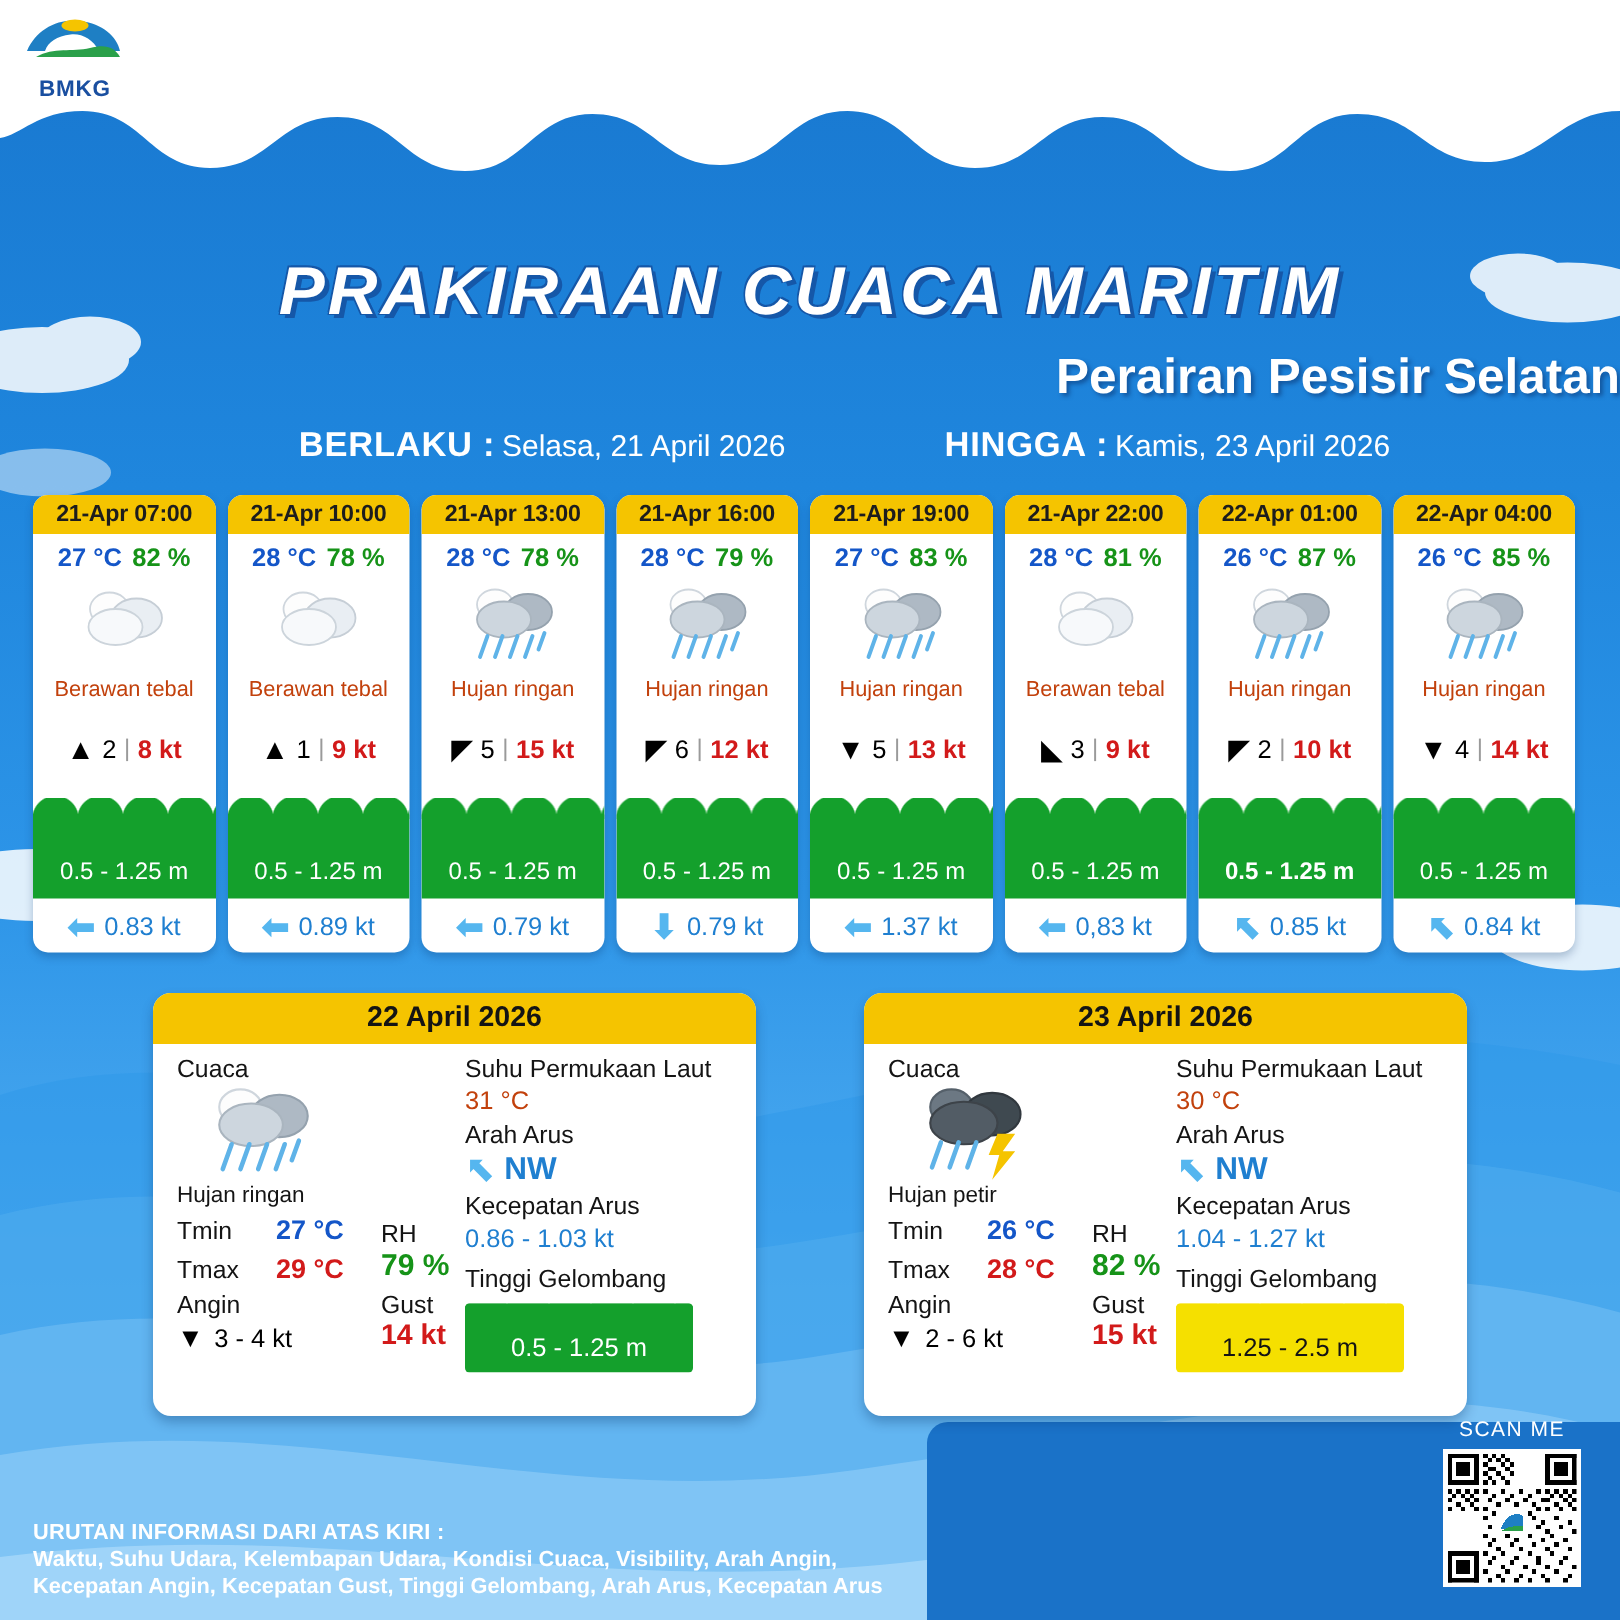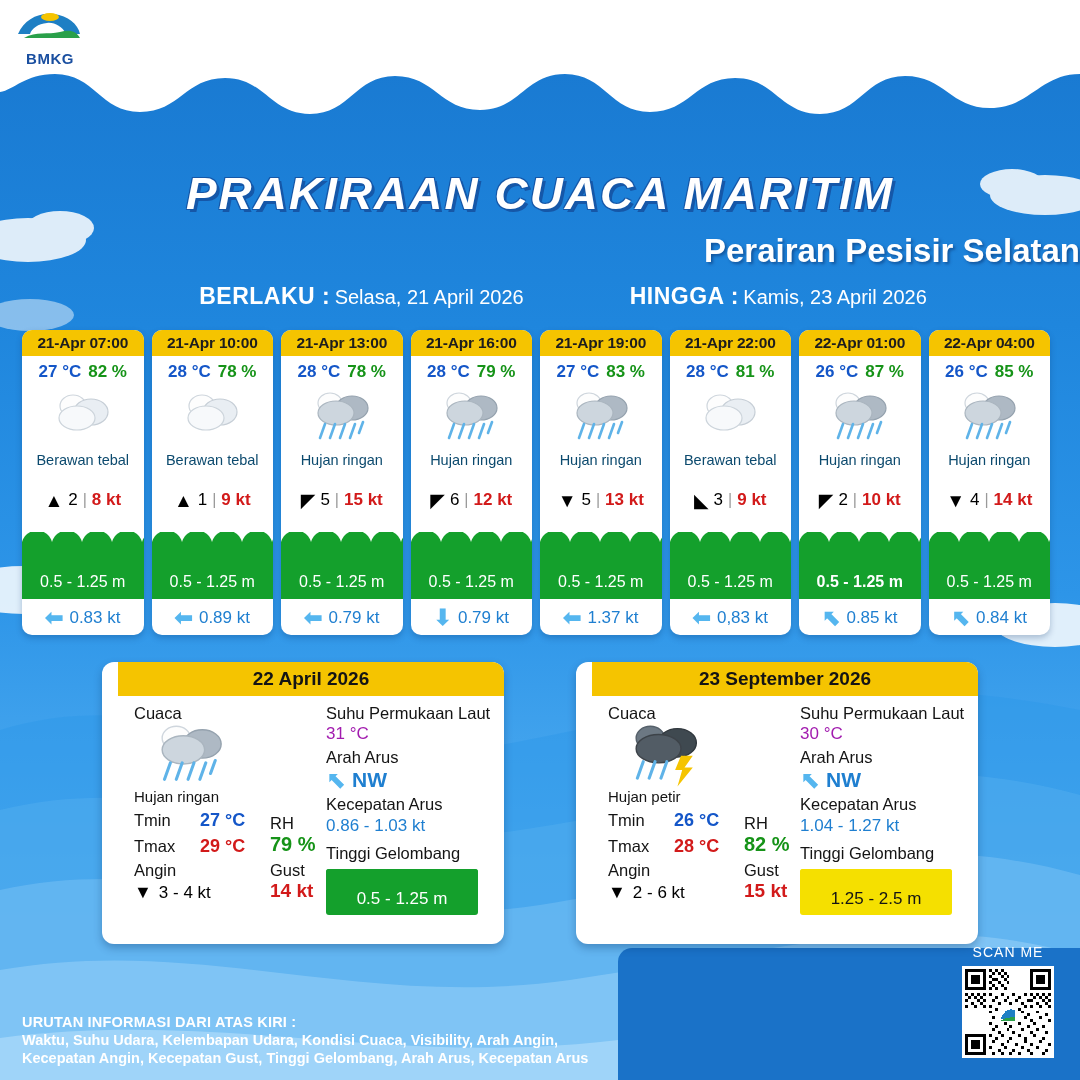--- a/index.html
+++ b/index.html
@@ -69,21 +69,21 @@
     position:relative; height:305px;
   }
   .card-hd {
     background:#f5c400; text-align:center; font-size:15.5px; font-weight:bold;
     color:#1d1d1d; padding:4px 0 4px; letter-spacing:-0.2px;
   }
   .card-tr { display:flex; justify-content:center; gap:7px; padding-top:6px; }
   .temp { font-size:17px; font-weight:bold; color:#1456c8; }
   .hum { font-size:17px; font-weight:bold; color:#169318; }
   .card-icon { height:66px; display:flex; align-items:center; justify-content:center; margin-top:2px;}
-  .cond { text-align:center; font-size:14.5px; color:#0c4a6e; margin-top:2px; }
+  .cond { text-align:center; font-size:14.5px; color:#c2410c; margin-top:2px; }
   .wind-row {
     display:flex; align-items:center; justify-content:center; gap:5px;
     margin-top:22px;
   }
   .wind-arrow { font-size:19px; color:#000; line-height:1; }
   .wind-deg { font-size:17px; color:#000; }
   .wind-sep { color:#9a9a9a; font-size:16px; }
   .wind-spd { font-size:17px; font-weight:bold; color:#d21a1a; }
   .card-wave-area {
     position:absolute; bottom:0; left:0; width:100%; height:92px;
@@ -110,21 +110,20 @@
   .cur-val { font-size:17px; color:#1f7fd0; }
 
   
   .daily-wrap {
     position:absolute; top:662px; left:0; width:1080px; z-index:6;
     display:flex; justify-content:center; gap:72px;
   }
   .daily {
     width:402px; background:#ffffff; border-radius:12px; overflow:hidden;
     box-shadow:0 4px 8px rgba(0,40,90,.3);
-    padding-left:16px;
   }
   .daily-hd {
     background:#f5c400; text-align:center; font-size:19px; font-weight:bold;
     color:#141414; padding:6px 0;
   }
   .daily-body { position:relative; height:248px; padding:6px 14px 0;border-radius:32px; }
   .d-col-l { position:absolute; left:16px; top:8px; width:190px; }
   .d-col-r { position:absolute; left:208px; top:8px; width:185px; }
   .d-lbl { font-size:16.5px; color:#141414; }
   .d-icon { height:64px; display:flex; align-items:center; justify-content:flex-start; padding-left:14px; }
@@ -135,21 +134,21 @@
   .kv .v-red { font-size:18px; font-weight:bold; color:#d21a1a; }
   .rh-block { position:absolute; left:152px; top:118px; }
   .rh-lbl { font-size:16.5px; color:#141414; }
   .rh-val { font-size:20px; font-weight:bold; color:#169318; }
   .gust-block { position:absolute; left:152px; top:165px; }
   .gust-val { font-size:19px; font-weight:bold; color:#d21a1a; }
   .wind-block { position:absolute; left:16px; top:165px; }
   .wind-line { display:flex; align-items:center; gap:7px; margin-top:2px; }
   .wind-line .a { font-size:18px; }
   .wind-line .t { font-size:17px; }
-  .sst-val { font-size:17px; color:#a21caf; margin-top:1px; }
+  .sst-val { font-size:17px; color:#c2410c; margin-top:1px; }
   .arah-row { display:flex; align-items:center; gap:6px; margin-top:1px; }
   .arah-arrow { font-size:24px; color:#55b6ef; line-height:1; }
   .arah-txt { font-size:21px; font-weight:bold; color:#1f7fd0; }
   .cur-sp { font-size:17px; color:#1f7fd0; margin-top:2px; }
   .tg-lbl { font-size:16.5px; color:#141414; margin-top:8px; }
   .tg-badge {
     margin-top:6px; width:152px; height:46px; position:relative; overflow:hidden;
     border-radius:3px;
   }
   .tg-badge .fill { position:absolute; inset:0; }
@@ -600,21 +599,21 @@
         <div class="tg-lbl">Tinggi Gelombang</div>
         <div class="tg-badge ">
           <div class="fill" style="background:#14a02c"></div>
           <div class="crest" style="background:radial-gradient(circle at 14px 12px, #14a02c 14px, transparent 15px) repeat-x 0 0/28px 12px"></div>
           <div class="txt">0.5 - 1.25 m</div>
         </div>
       </div>
     </div>
     </div>
     <div class="daily">
-    <div class="daily-hd">23 September 2026</div>
+    <div class="daily-hd">23 April 2026</div>
     <div class="daily-body">
       <div class="d-col-l">
         <div class="d-lbl">Cuaca</div>
         <div class="d-icon">
             <svg width="84.96" height="73.16" viewBox="0 0 72 62">
       <g>
         <ellipse cx="24" cy="17" rx="12" ry="10" fill="#6c7883" stroke="#55606a" stroke-width="1.2"></ellipse>
         <ellipse cx="47" cy="21" rx="16" ry="12" fill="#3f4950" stroke="#31383e" stroke-width="1.2"></ellipse>
         <ellipse cx="31" cy="26" rx="19" ry="12" fill="#525c65" stroke="#3d4349" stroke-width="1.2"></ellipse>
         <g stroke="#5fb3e8" stroke-width="2.6" stroke-linecap="round">

